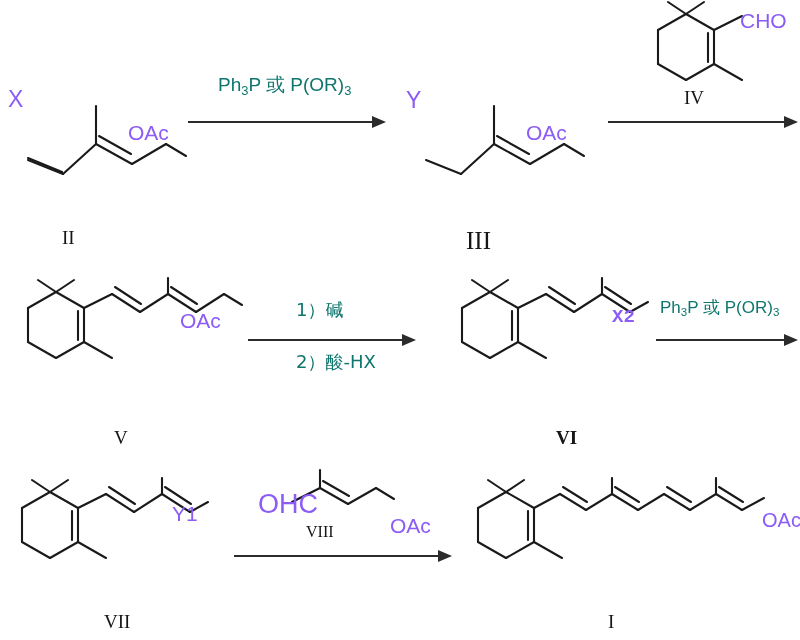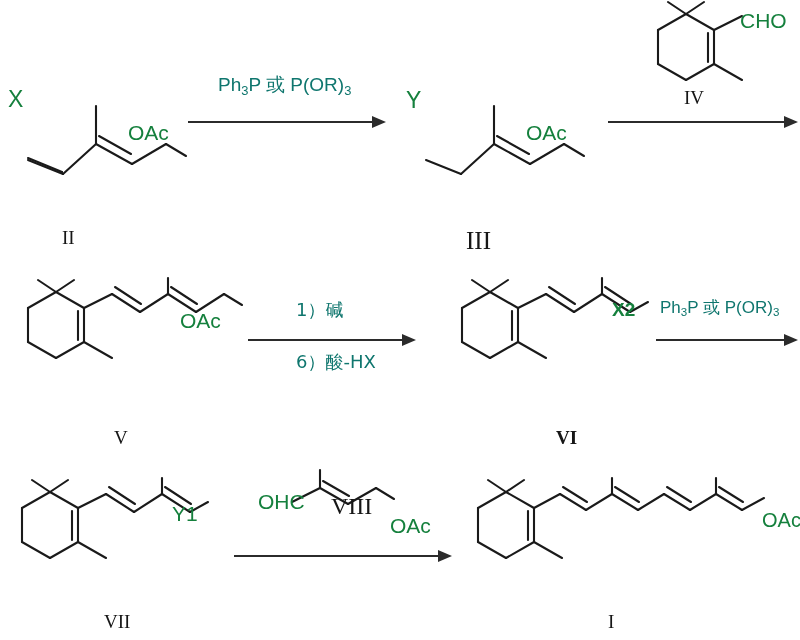--- a/index.html
+++ b/index.html
@@ -21,21 +21,21 @@
     top: 0;
     width: 800px;
     height: 640px;
   }
   .node {
     position: absolute;
   }
   .atom-label {
     position: absolute;
     font-family: "Liberation Sans", sans-serif;
-    color: #15803d;
+    color: #8b5cf6;
     white-space: nowrap;
     line-height: 1;
   }
   .cond-text {
     position: absolute;
     font-family: "Liberation Sans", sans-serif;
     color: #0f766e;
     white-space: nowrap;
     line-height: 1.1;
   }
@@ -50,21 +50,22 @@
   }
   .roman-label {
     position: absolute;
     font-family: "Liberation Serif", serif;
     color: #161616;
     white-space: nowrap;
     line-height: 1;
     text-align: center;
   }
   .serif-lbl {
-    font-family: Liberation Sans, sans-serif;
+    font-family: Liberation Mono, monospace;
+    margin-top: 8px;
   }
   svg {
     display: block;
     overflow: visible;
   }
   .bond {
     stroke: #1a1a1a;
     fill: none;
     stroke-width: 2.1;
     stroke-linecap: round;
@@ -187,21 +188,21 @@
       <path class="bond" d="M 182 34 L 210 16"></path>
       <path class="bond" d="M 210 16 L 228 27"></path>
     </svg>
   </div>
   <span class="atom-label" style="left:180px; top:310px; font-size:21px;">OAc</span>
 
   <div class="cond-text" style="left:296px; top:300px; font-size:18px;">
     <span class="cjk">1）碱</span>
   </div>
   <div class="cond-text" style="left:296px; top:352px; font-size:18px;">
-    <span class="cjk">6）酸-HX</span>
+    <span class="cjk">2）酸-HX</span>
   </div>
   <div class="node" style="left:248px; top:330px;">
     <svg width="170" height="20" viewBox="0 0 170 20">
       <line class="arrow-line" x1="0" y1="10" x2="154" y2="10"></line>
       <polygon class="arrow-head" points="154,4 168,10 154,16"></polygon>
     </svg>
   </div>
 
   <div class="node" style="left:448px; top:278px;">
     <svg width="200" height="100" viewBox="0 0 200 100">
@@ -268,23 +269,23 @@
     <svg width="140" height="50" viewBox="0 0 140 50">
 
       <path class="bond" d="M 4 32 L 32 18"></path>
       <path class="bond" d="M 32 18 L 32 0"></path>
       <path class="bond" d="M 32 18 L 60 34"></path>
       <path class="bond" d="M 35 11 L 61 26"></path>
       <path class="bond" d="M 60 34 L 88 18"></path>
       <path class="bond" d="M 88 18 L 106 29"></path>
     </svg>
   </div>
-  <span class="atom-label" style="left:258px; top:491px; font-size:21px;">OHC</span>
+  <span class="atom-label" style="left:258px; top:491px; font-size:27px;">OHC</span>
   <span class="atom-label" style="left:390px; top:515px; font-size:21px;">OAc</span>
-  <span class="roman-label" style="left:306px; top:494px; font-size:24px;margin-left:25px;">VIII</span>
+  <span class="roman-label" style="left:306px; top:524px; font-size:16px;">VIII</span>
 
   <div class="node" style="left:234px; top:546px;">
     <svg width="220" height="20" viewBox="0 0 220 20">
       <line class="arrow-line" x1="0" y1="10" x2="204" y2="10"></line>
       <polygon class="arrow-head" points="204,4 218,10 204,16"></polygon>
     </svg>
   </div>
 
   <div class="node" style="left:464px; top:478px;">
     <svg width="300" height="100" viewBox="0 0 300 100">

